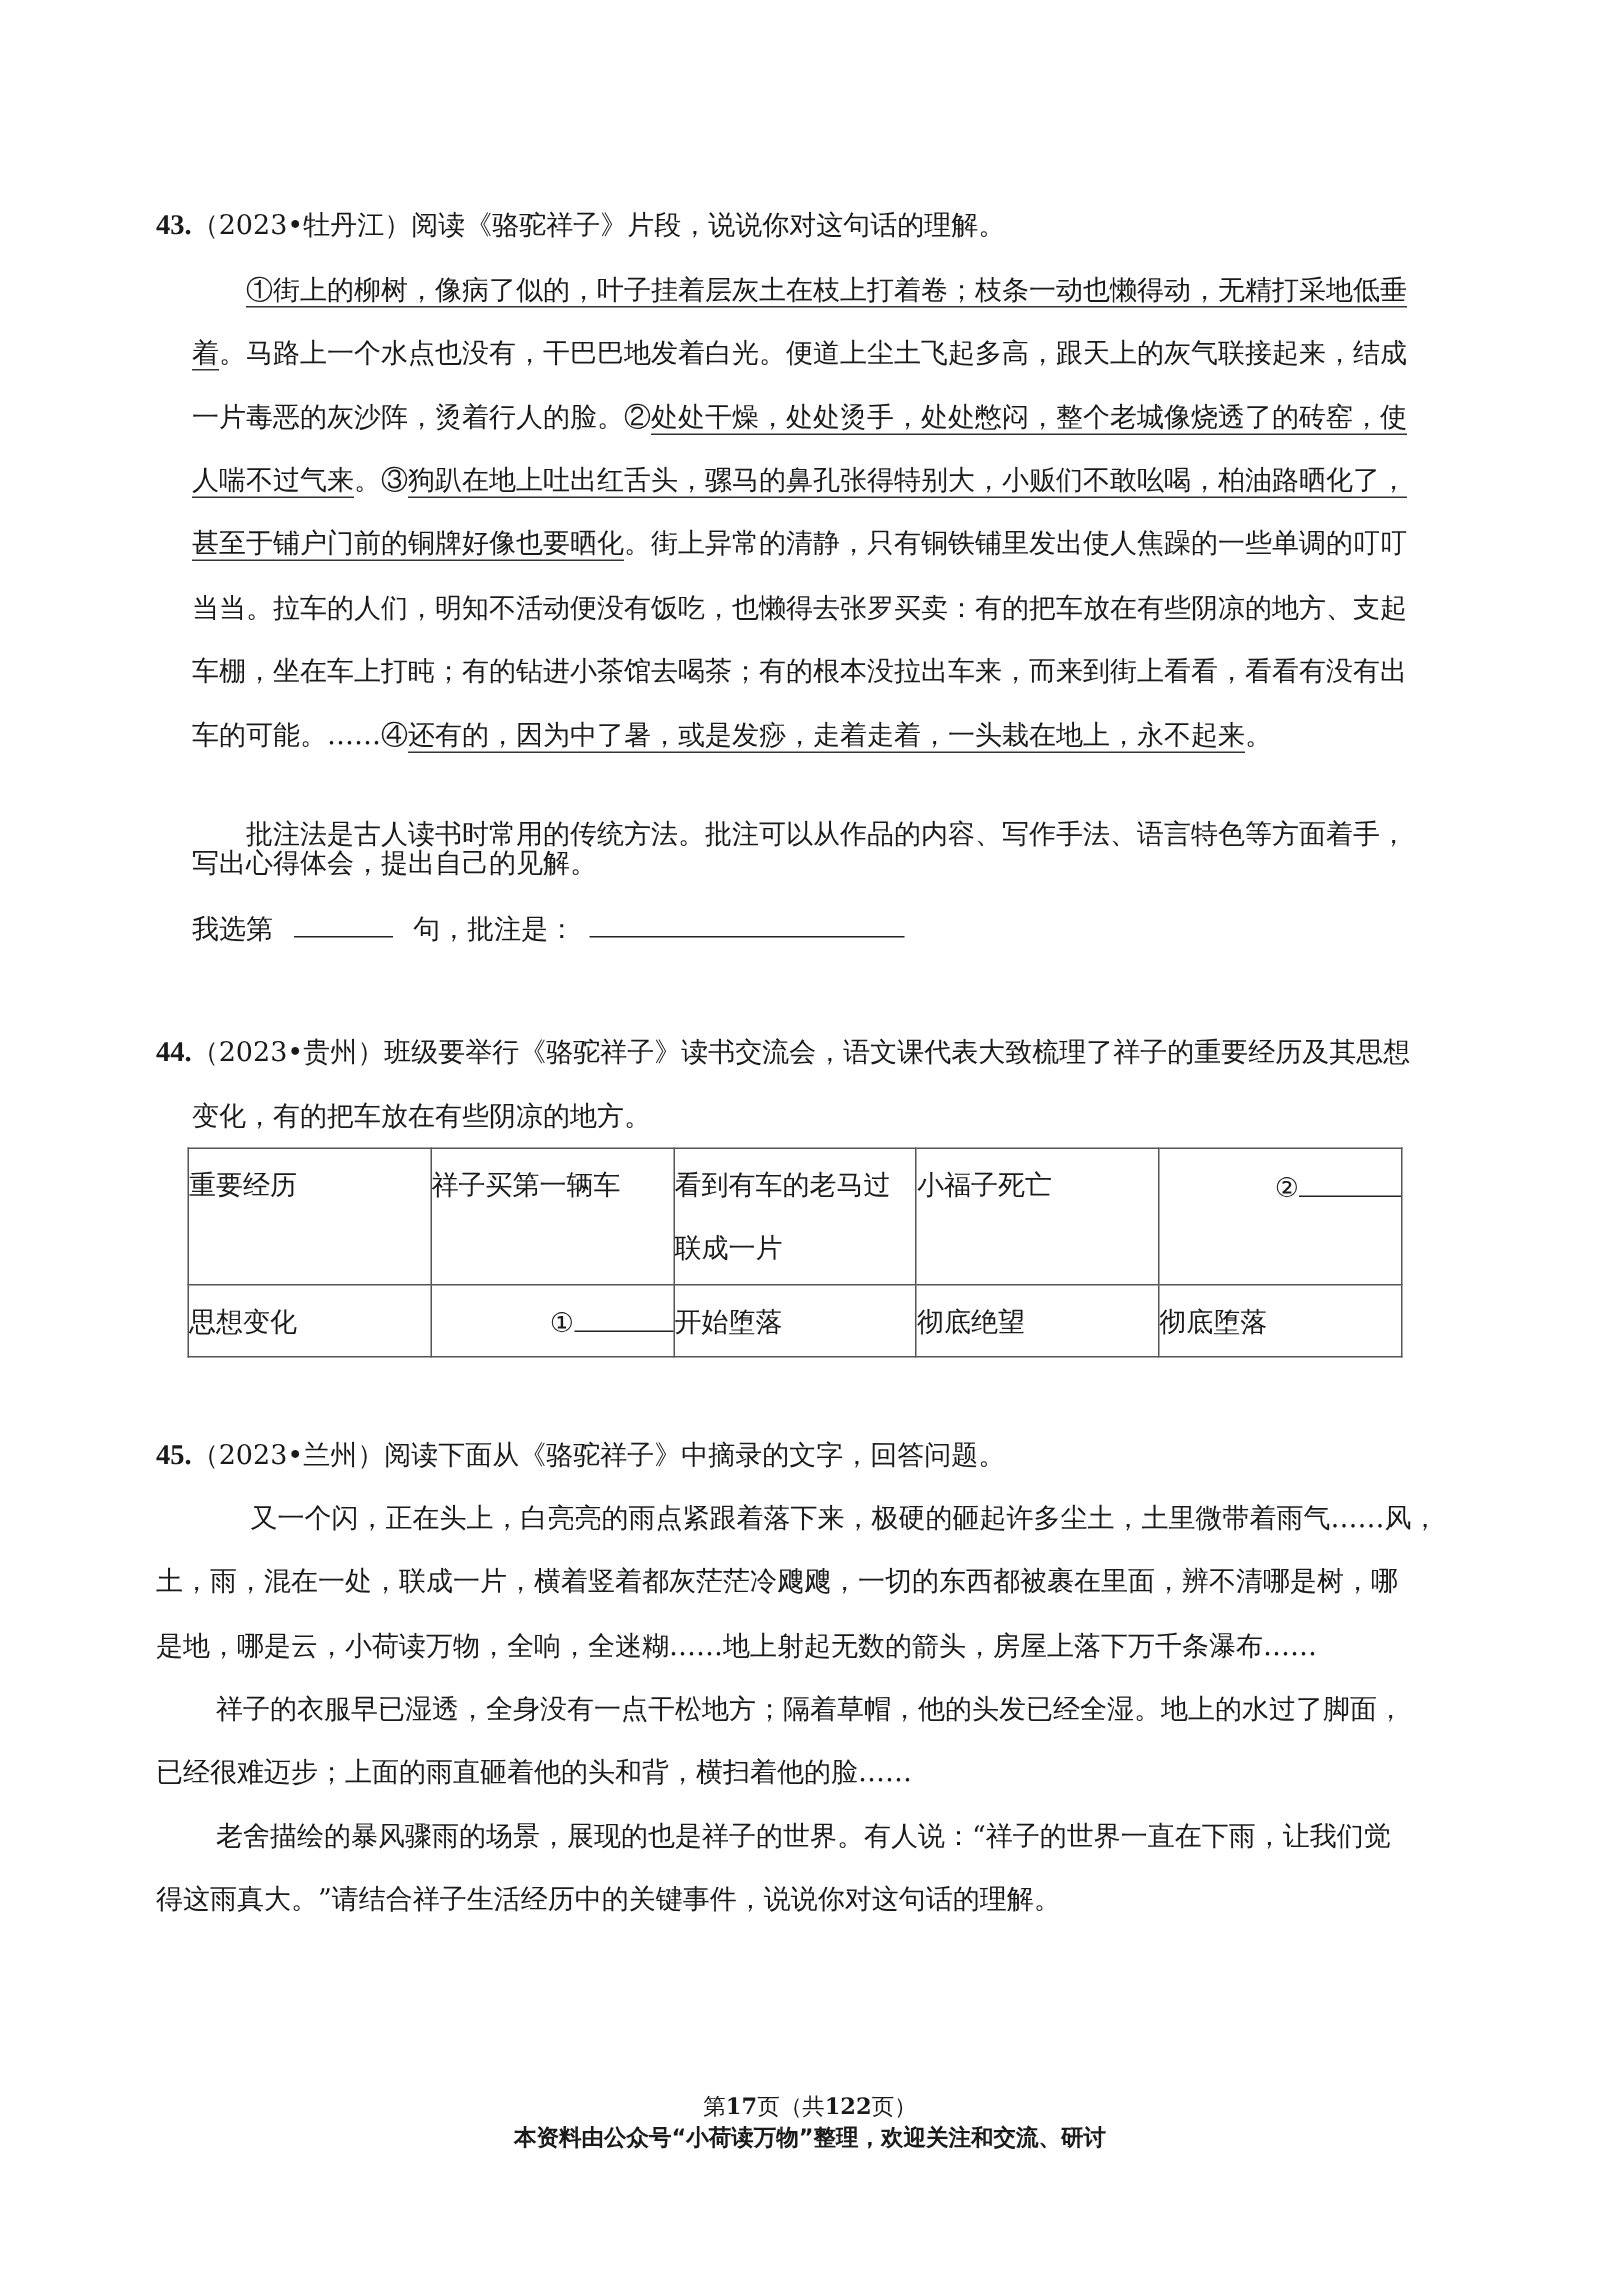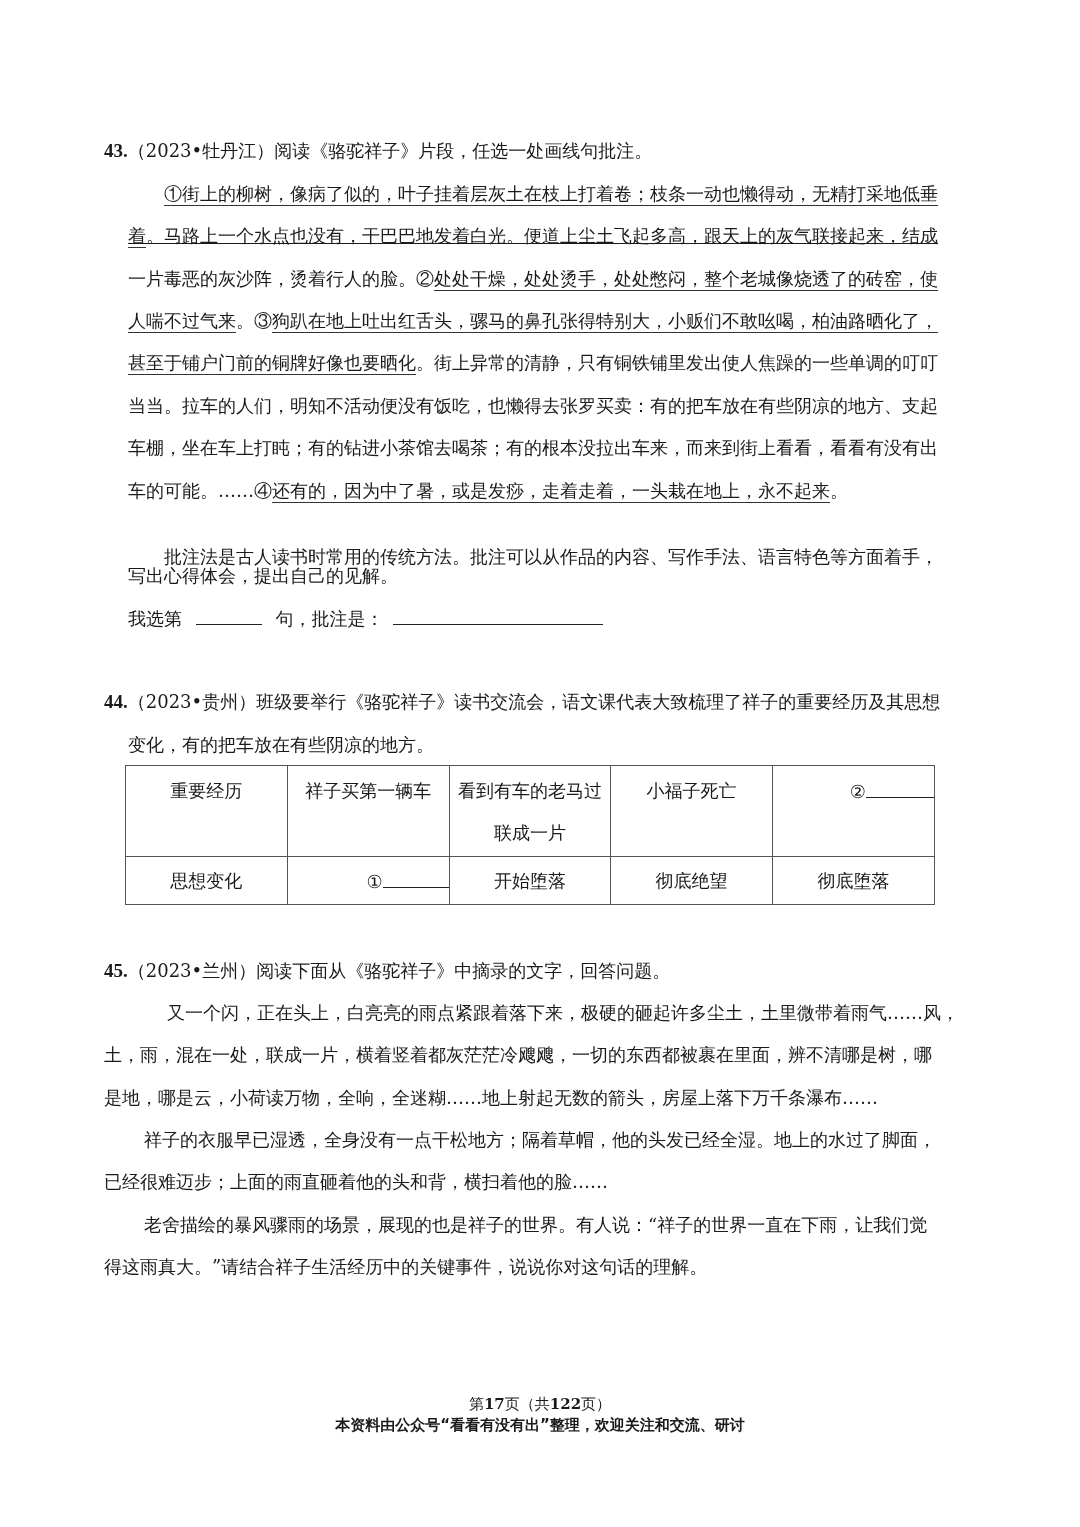--- a/index.html
+++ b/index.html
@@ -4,36 +4,36 @@
   <style>
     html, body { margin: 0; padding: 0; background: #ffffff; }
     body { width: 1080px; height: 1527px; position: relative; overflow: hidden; color: #1a1a1a; }
     .serif { font-family: "DejaVu Serif", "Liberation Serif", serif; }
     .kai { font-family: "DejaVu Serif", "Liberation Serif", serif; }
     .line { position: absolute; left: 0; white-space: nowrap; font-size: 18px; line-height: 24px; }
     .qnum { font-weight: bold; font-family: "Liberation Serif", serif; font-size: 19px; }
     .u { text-decoration: underline; text-decoration-color: #333; text-underline-offset: 5px; text-decoration-thickness: 1.2px; }
     .blank { display: inline-block; border-bottom: 1.3px solid #222; height: 18px; vertical-align: baseline; }
     table.grid { position: absolute; left: 125px; top: 765px; width: 810px; border-collapse: collapse; font-size: 18px; }
-    table.grid td { border: 1.3px solid #555; text-align: center; vertical-align: top; padding: 0; width: 162px; }
+    table.grid td { border: 1.3px solid #555; text-align: left; vertical-align: top; padding: 0; width: 162px; }
     table.grid tr.r1 td { height: 90px; }
     table.grid tr.r2 td { height: 47px; vertical-align: middle; margin-top: 20px; }
     table.grid td .cell { padding-top: 12px; line-height: 42px; }
     .footer { position: absolute; left: 0; width: 1080px; text-align: center; font-size: 15px; }
   </style>
 </head>
 <body>
 
 <div class="line serif" style="left:104px; top:139px;">
-  <span class="qnum">43.</span><span>（2023•牡丹江）</span><span>阅读《骆驼祥子》片段，任选一处画线句批注。</span>
+  <span class="qnum">43.</span><span>（2023•牡丹江）</span><span>阅读《骆驼祥子》片段，说说你对这句话的理解。</span>
 </div>
 
 <div id="q43-passage">
     <div class="line kai" style="left: 164px; top: 182px;"><span class="u">①街上的柳树，像病了似的，叶子挂着层灰土在枝上打着卷；枝条一动也懒得动，无精打采地低垂</span></div>
-    <div class="line kai" style="left: 128px; top: 224px; text-decoration: underline;"><span class="u">着</span><span>。马路上一个水点也没有，干巴巴地发着白光。便道上尘土飞起多高，跟天上的灰气联接起来，结成</span></div>
+    <div class="line kai" style="left: 128px; top: 224px;"><span class="u">着</span><span>。马路上一个水点也没有，干巴巴地发着白光。便道上尘土飞起多高，跟天上的灰气联接起来，结成</span></div>
     <div class="line kai" style="left: 128px; top: 267px;"><span>一片毒恶的灰沙阵，烫着行人的脸。②</span><span class="u">处处干燥，处处烫手，处处憋闷，整个老城像烧透了的砖窑，使</span></div>
     <div class="line kai" style="left: 128px; top: 309px;"><span class="u">人喘不过气来</span><span>。③</span><span class="u">狗趴在地上吐出红舌头，骡马的鼻孔张得特别大，小贩们不敢吆喝，柏油路晒化了，</span></div>
     <div class="line kai" style="left: 128px; top: 351px;"><span class="u">甚至于铺户门前的铜牌好像也要晒化</span><span>。街上异常的清静，只有铜铁铺里发出使人焦躁的一些单调的叮叮</span></div>
     <div class="line kai" style="left: 128px; top: 394px;"><span>当当。拉车的人们，明知不活动便没有饭吃，也懒得去张罗买卖：有的把车放在有些阴凉的地方、支起</span></div>
     <div class="line kai" style="left: 128px; top: 436px;"><span>车棚，坐在车上打盹；有的钻进小茶馆去喝茶；有的根本没拉出车来，而来到街上看看，看看有没有出</span></div>
     <div class="line kai" style="left: 128px; top: 479px;"><span>车的可能。……④</span><span class="u">还有的，因为中了暑，或是发痧，走着走着，一头栽在地上，永不起来</span><span>。</span></div>
   </div>
 
 <div class="line serif" style="left:164px; top:545px; width:812px;">批注法是古人读书时常用的传统方法。批注可以从作品的内容、写作手法、语言特色等方面着手，</div>
 <div class="line serif" style="left:128px; top:563px; top:564px;">写出心得体会，提出自己的见解。</div>
@@ -88,13 +88,13 @@
 <div class="line kai" style="left:104px; top:1043px;">土，雨，混在一处，联成一片，横着竖着都灰茫茫冷飕飕，一切的东西都被裹在里面，辨不清哪是树，哪</div>
 <div class="line kai" style="left:104px; top:1086px;">是地，哪是云，小荷读万物，全响，全迷糊……地上射起无数的箭头，房屋上落下万千条瀑布……</div>
 <div class="line kai" style="left:144px; top:1128px;">祥子的衣服早已湿透，全身没有一点干松地方；隔着草帽，他的头发已经全湿。地上的水过了脚面，</div>
 <div class="line kai" style="left:104px; top:1170px;">已经很难迈步；上面的雨直砸着他的头和背，横扫着他的脸……</div>
 <div class="line serif" style="left:144px; top:1213px;">老舍描绘的暴风骤雨的场景，展现的也是祥子的世界。有人说：“祥子的世界一直在下雨，让我们觉</div>
 <div class="line serif" style="left:104px; top:1255px;">得这雨真大。”请结合祥子生活经历中的关键事件，说说你对这句话的理解。</div>
 
 <div class="footer serif" style="top:1395px;">
   <span>第</span><b>17</b><span>页（共</span><b>122</b><span>页）</span>
 </div>
-<div class="footer" style="top:1416px; font-weight:bold; font-family:'DejaVu Sans', sans-serif; font-size:15px;">本资料由公众号“看看有没有出”整理，欢迎关注和交流、研讨</div>
+<div class="footer" style="top:1416px; font-weight:bold; font-family:'DejaVu Sans', sans-serif; font-size:15px;">本资料由公众号“小荷读万物”整理，欢迎关注和交流、研讨</div>
 
 </body></html>

